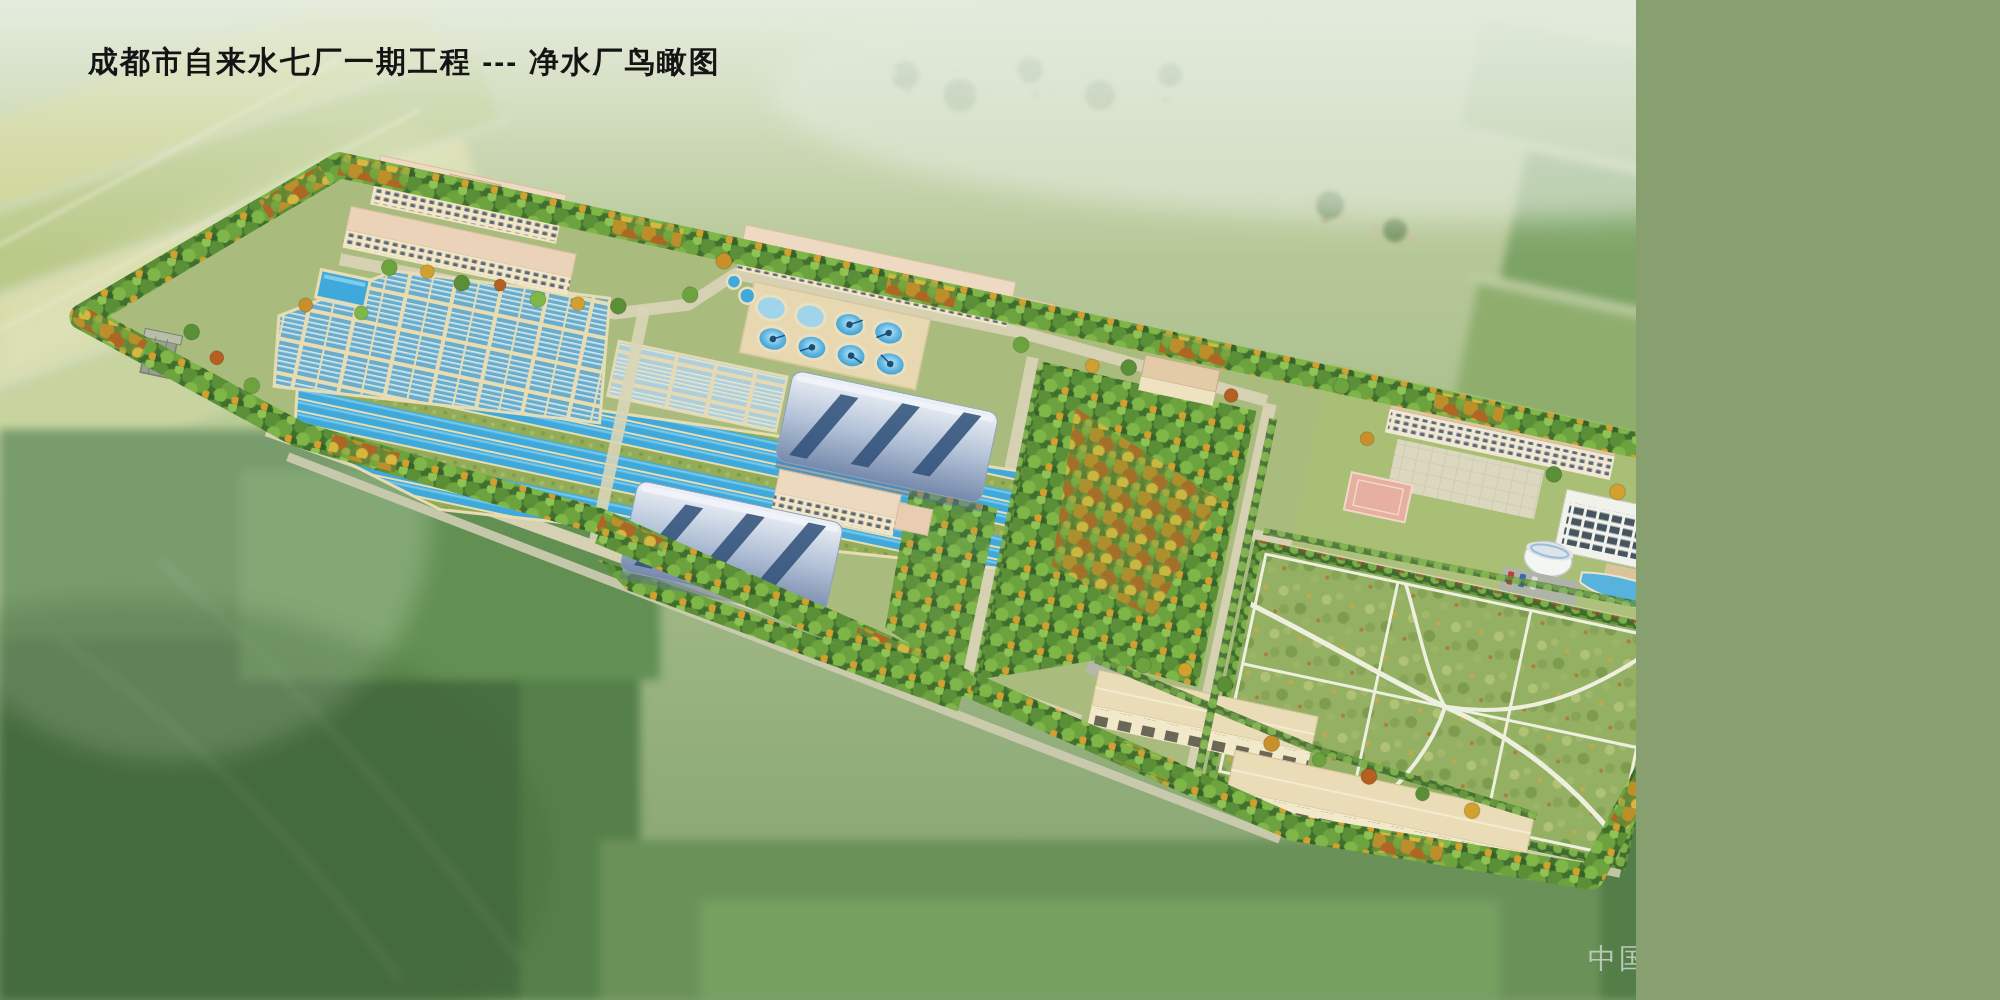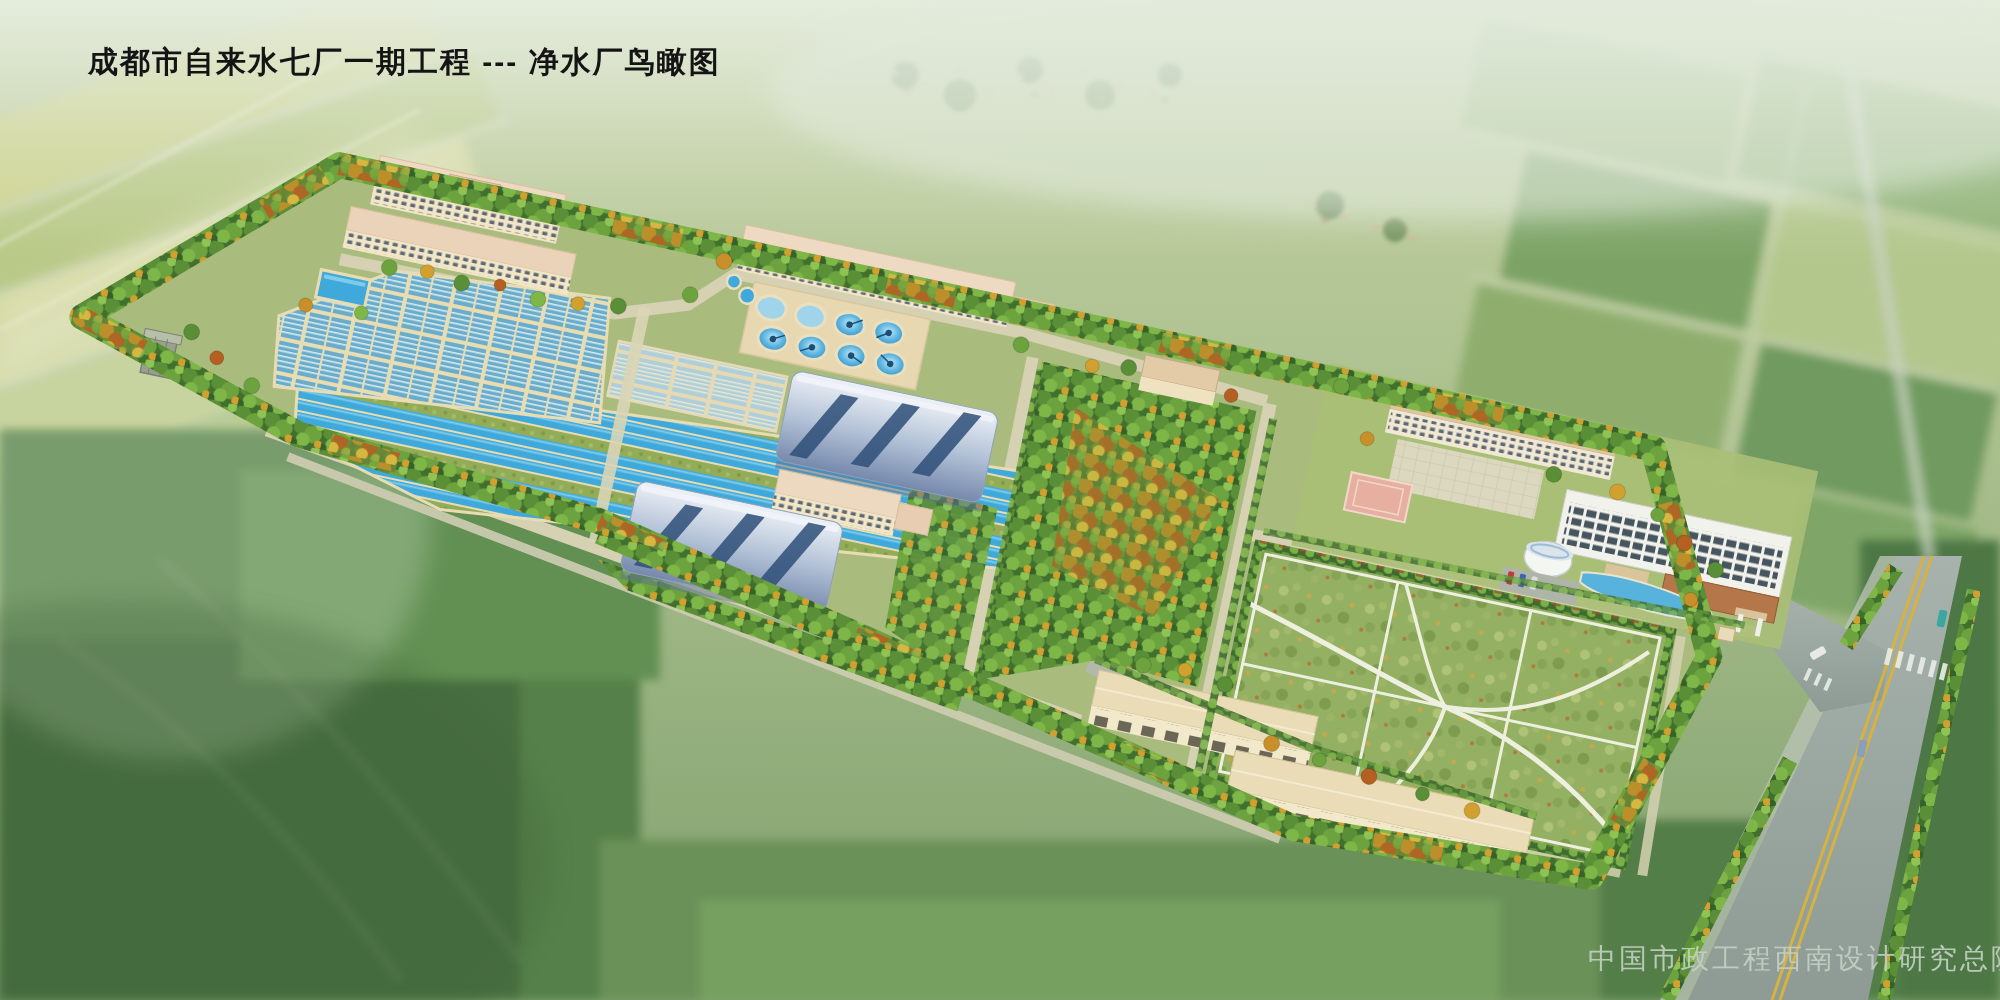--- a/index.html
+++ b/index.html
@@ -1,16 +1,16 @@
 <!DOCTYPE html>
 <html style="--c-water: #3fa9dc; --c-waterDeep: #2f85b5; --c-poolWall: #e8dcb2; --c-wallBeige: #f2e6c6; --c-roofTan: #eedac2; --c-roofBlue: #8fa6c4; --c-treeGreen: #4f7d33; --c-lawn: #94b062; --c-road: #9aa8a2; --c-yellowLine: #d8b23e; --c-field: #9fb984; --c-haze: #e4ecdf; --c-title: #141414; --c-credit: #c3cfc3;"><head>
 <meta charset="utf-8">
 <style>
   html,body{margin:0;padding:0;background:#88a06f;}
-  .stage{width:2000px;height:1000px;position:relative;overflow:hidden;}
+  .stage{width:1636px;height:1000px;position:relative;overflow:hidden;}
   svg{display:block;}
   :root{
     --c-water:#3fa9dc; --c-waterDeep:#2f85b5; --c-poolWall:#e8dcb2;
     --c-wallBeige:#f2e6c6; --c-roofTan:#eedac2; --c-roofBlue:#8fa6c4;
     --c-treeGreen:#4f7d33; --c-lawn:#94b062; --c-road:#9aa8a2;
     --c-yellowLine:#d8b23e; --c-field:#9fb984; --c-haze:#e4ecdf;
     --c-title:#141414; --c-credit:#c3cfc3;
   }
   .title-text{font:bold 30px "Liberation Sans","DejaVu Sans",sans-serif;letter-spacing:2px;fill:var(--c-title);}
   .credit-text{font:28px "Liberation Sans","DejaVu Sans",sans-serif;letter-spacing:3px;fill:var(--c-credit);opacity:.92;}

